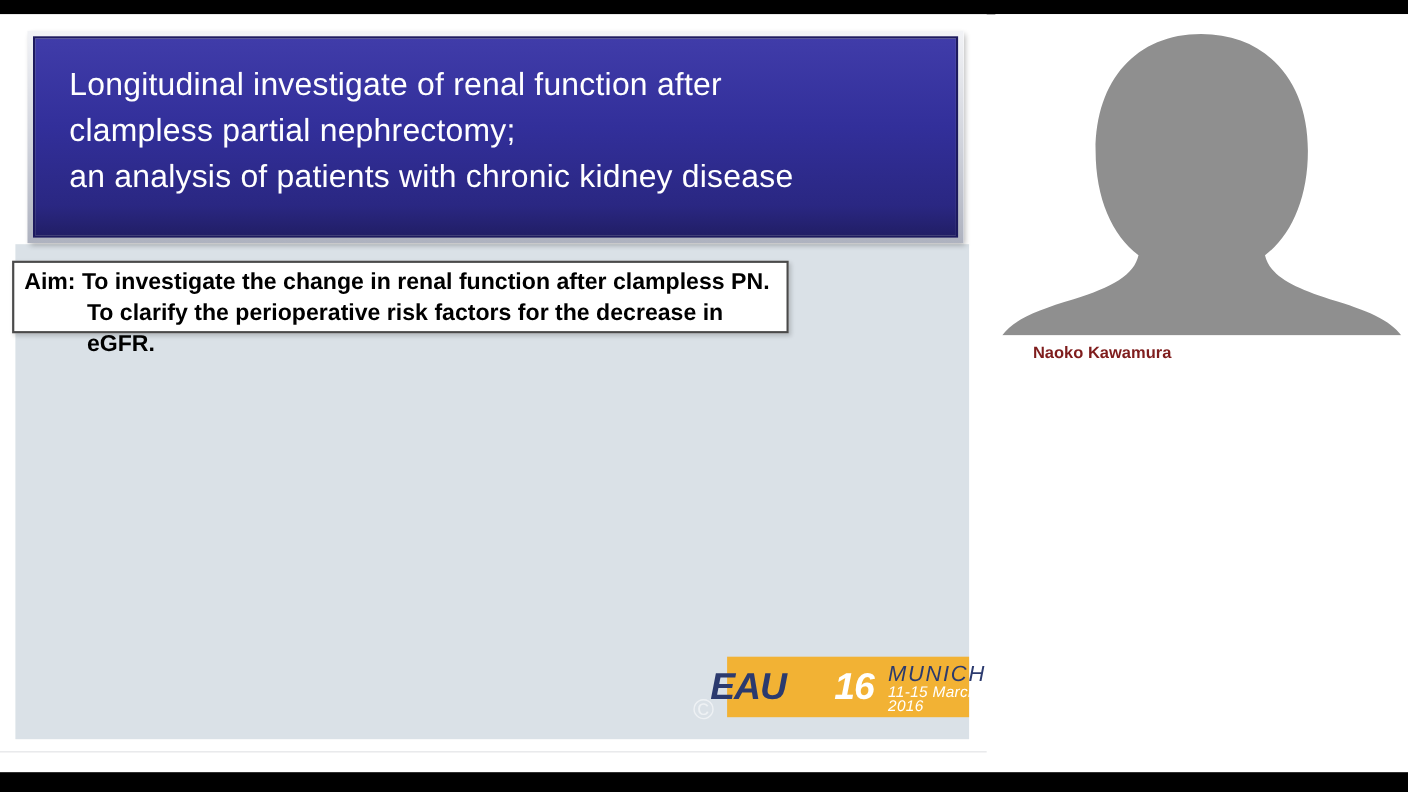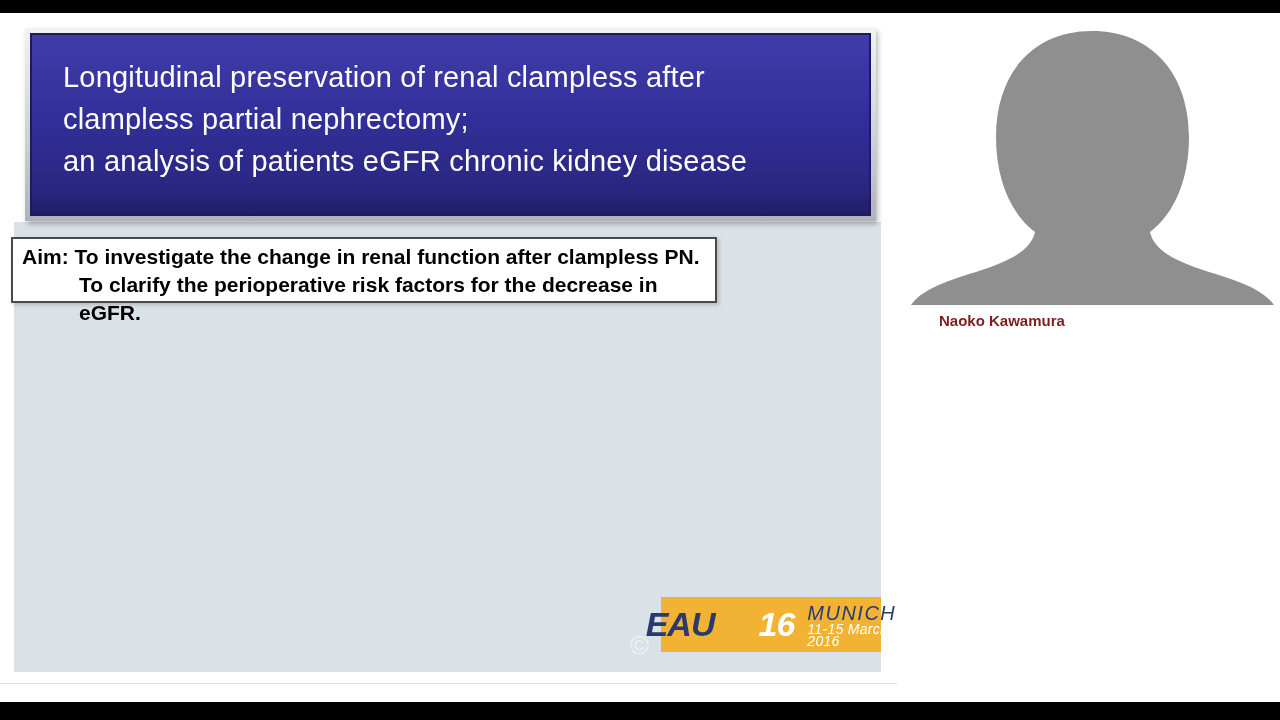--- a/index.html
+++ b/index.html
@@ -107,23 +107,23 @@
 <body>
 
 <div class="letterbox letterbox-top"></div>
 
 <div class="slide-panel">
 
   <div class="slide-bg"></div>
 
   <div class="title-box-outer">
     <div class="title-box-inner">
-      <div>Longitudinal preservation of renal clampless after</div>
+      <div>Longitudinal investigate of renal function after</div>
       <div>clampless partial nephrectomy;</div>
-      <div>an analysis of patients eGFR chronic kidney disease</div>
+      <div>an analysis of patients with chronic kidney disease</div>
     </div>
   </div>
 
   <div class="aim-box">
     <div>Aim: To investigate the change in renal function after clampless PN.</div>
     <div class="aim-line2">To clarify the perioperative risk factors for the decrease in eGFR.</div>
   </div>
 
   <div class="watermark">©</div>
 

